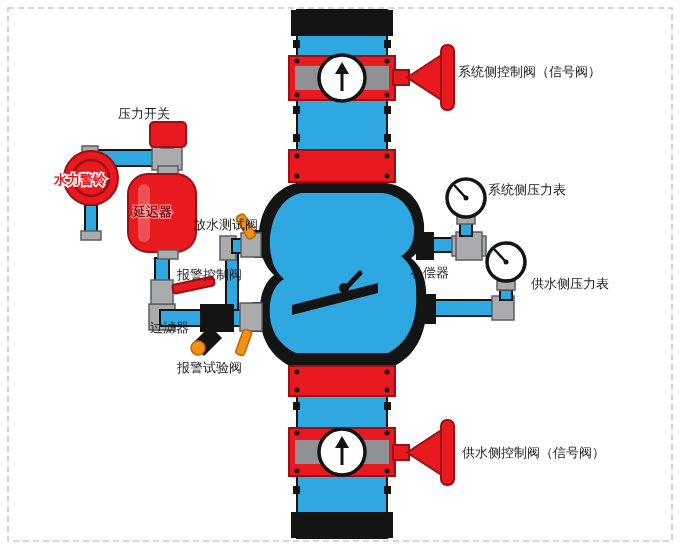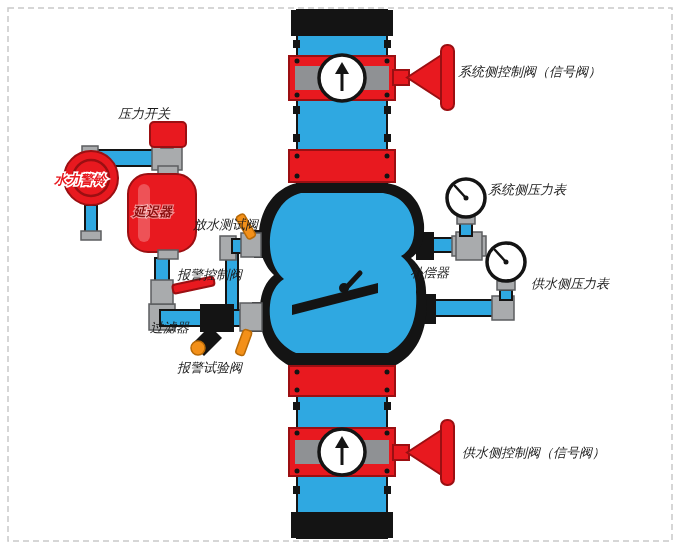--- a/index.html
+++ b/index.html
@@ -1,18 +1,18 @@
 <!DOCTYPE html>
 <html style="--pipe-blue: #2fa8e1; --red: #e8191f; --red-dark: #9b0f12; --black: #141414; --gray: #a9abad; --gray-dark: #5c5e60; --orange: #f39019; --orange-dark: #b96a07; --white: #ffffff; --label: #1a1a1a; --label-red: #e8191f; --label-dark-red: #8b0f0f; --border-dash: #c9c9c9;"><head>
 <meta charset="utf-8">
 <style>
   html,body{margin:0;padding:0;background:#fff;}
   .canvas{
     width:680px;height:549px;position:relative;background:var(--white,#fff);
-    font-family:"Liberation Sans",sans-serif;overflow:hidden;font-style:italic;
+    font-family:"Liberation Sans",sans-serif;overflow:hidden;
   }
   svg{display:block;}
   .dash-border{fill:none;stroke:var(--border-dash);stroke-width:1.5;stroke-dasharray:6 4;}
   .pipe{fill:var(--pipe-blue);stroke:var(--black);stroke-width:2;}
   .fitting{fill:var(--gray);stroke:var(--gray-dark);stroke-width:1.5;}
   .red-part{fill:var(--red);stroke:var(--red-dark);stroke-width:2;}
   .black-part{fill:var(--black);stroke:none;}
   .blue-fill{fill:var(--pipe-blue);stroke:none;}
   .orange-part{fill:var(--orange);stroke:var(--orange-dark);stroke-width:1.5;}
   .gauge-face{fill:var(--white);stroke:var(--black);stroke-width:3.5;}

